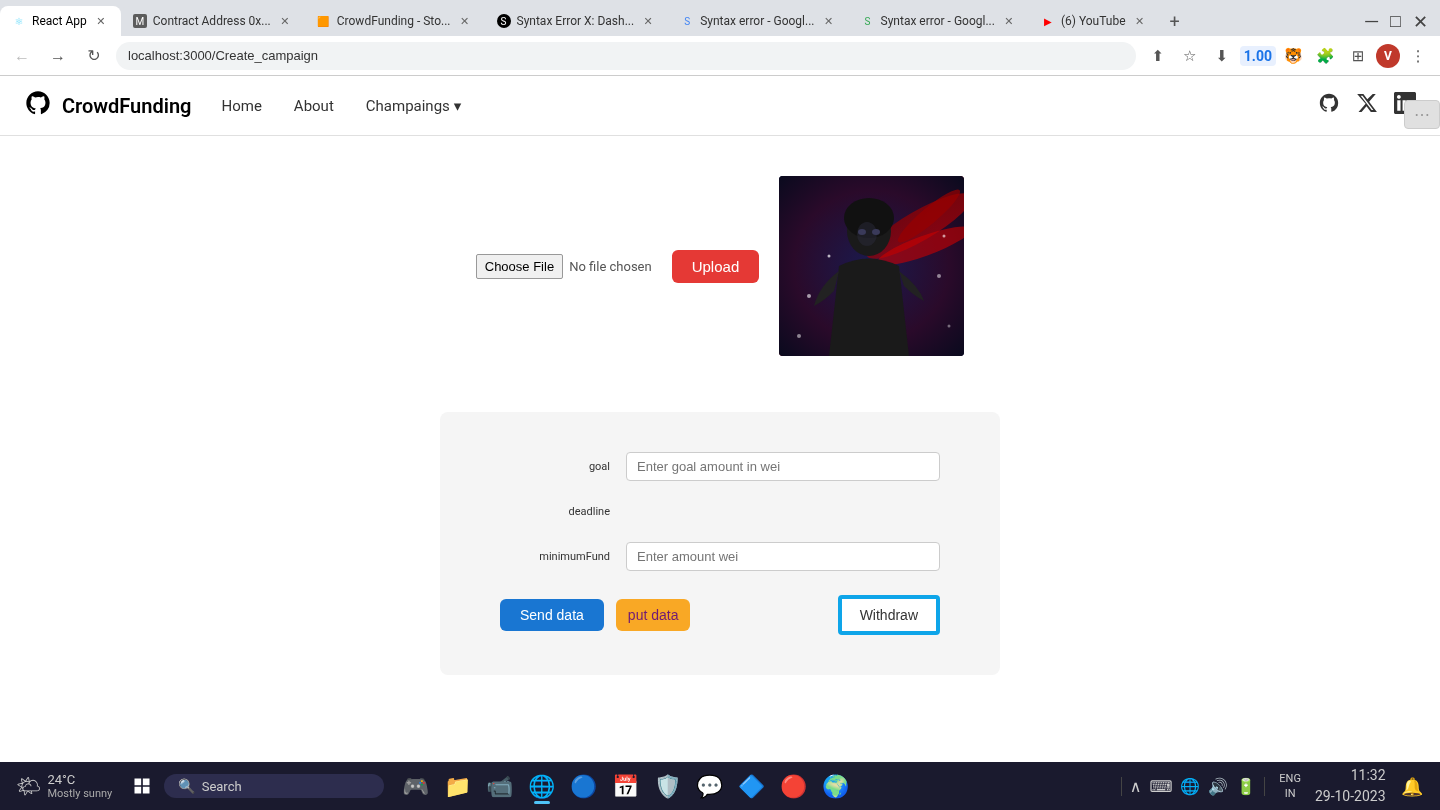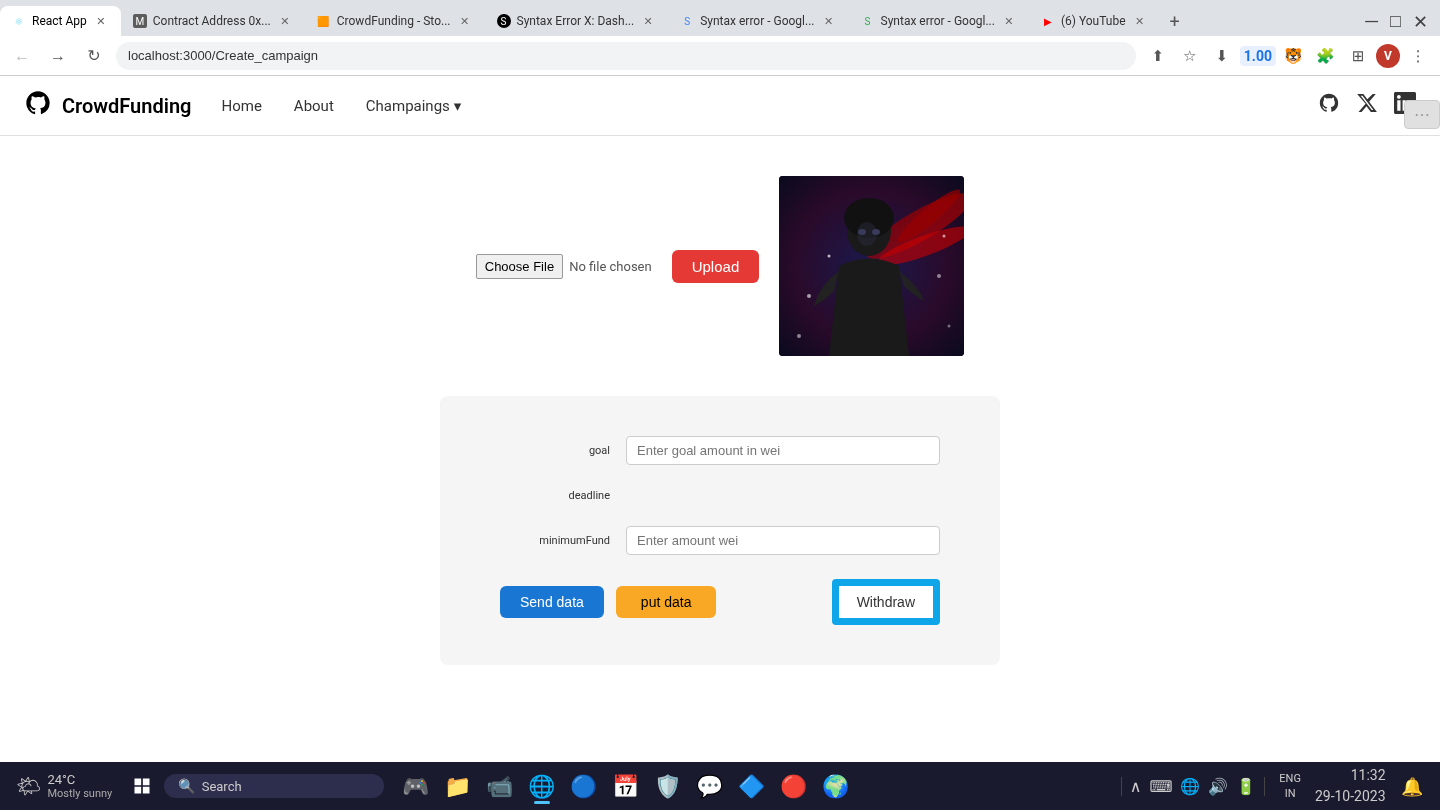--- a/index.html
+++ b/index.html
@@ -210,20 +210,21 @@
       color: #333;
       cursor: pointer;
     }
 
     
     .main-content {
       padding: 40px 20px 20px;
       display: flex;
       flex-direction: column;
       align-items: center;
+      gap: 16px;
     }
 
     
     .upload-section {
       display: flex;
       align-items: center;
       gap: 20px;
       margin-bottom: 40px;
       width: 100%;
       max-width: 900px;
@@ -318,32 +319,32 @@
       color: white;
       border: none;
       padding: 8px 20px;
       border-radius: 6px;
       font-size: 14px;
       cursor: pointer;
       font-weight: 500;
     }
     .put-data-btn {
       background: #f9a825;
-      color: #000000;
+      color: #701a75;
       border: none;
-      padding: 8px 25px;
+      padding: 8px 12px;
       border-radius: 6px;
       font-size: 14px;
       cursor: pointer;
       font-weight: 500;
     }
     .withdraw-btn {
       background: white;
       color: #333;
-      border: 7px solid #0ea5e9;
+      border: 4px solid #0ea5e9;
       padding: 8px 18px;
       border-radius: 4px;
       font-size: 14px;
       cursor: pointer;
       margin-left: auto;
     }
 
     
     .taskbar {
       position: fixed;

